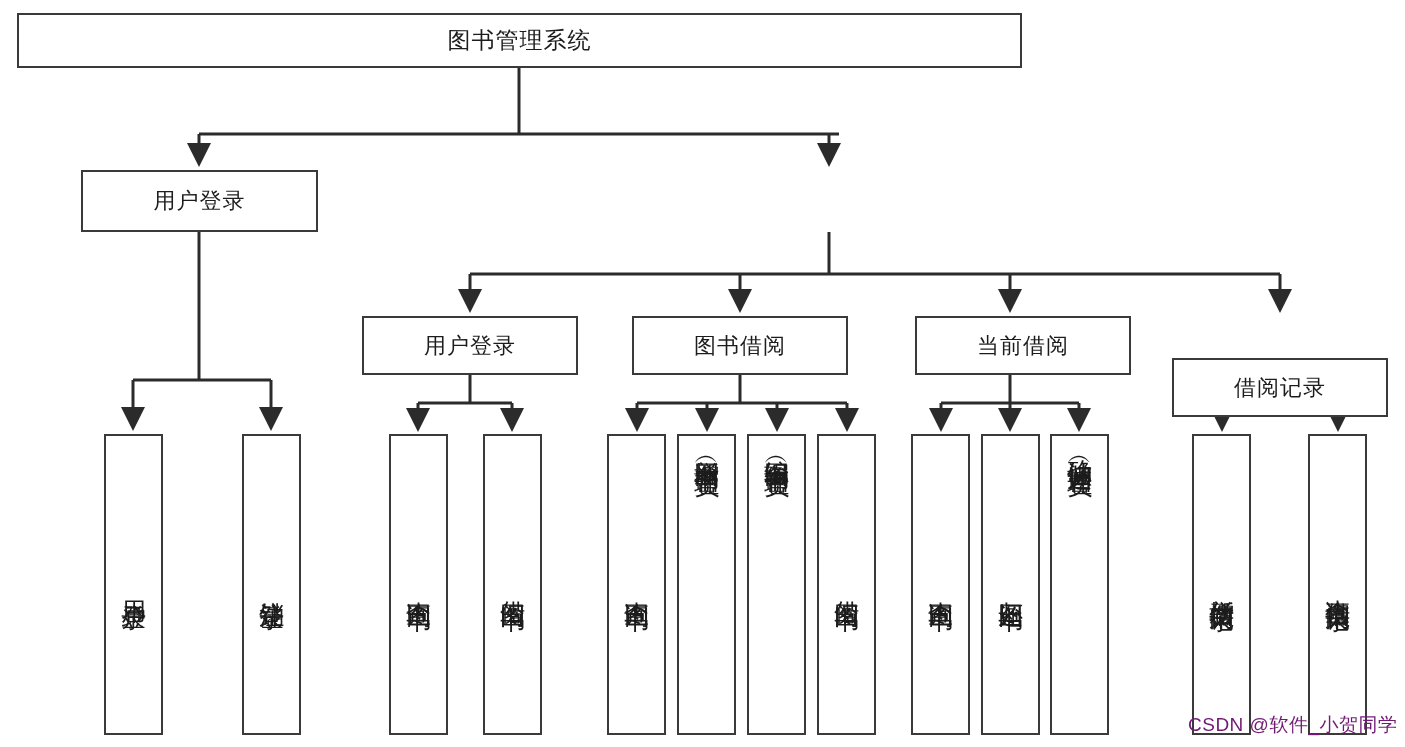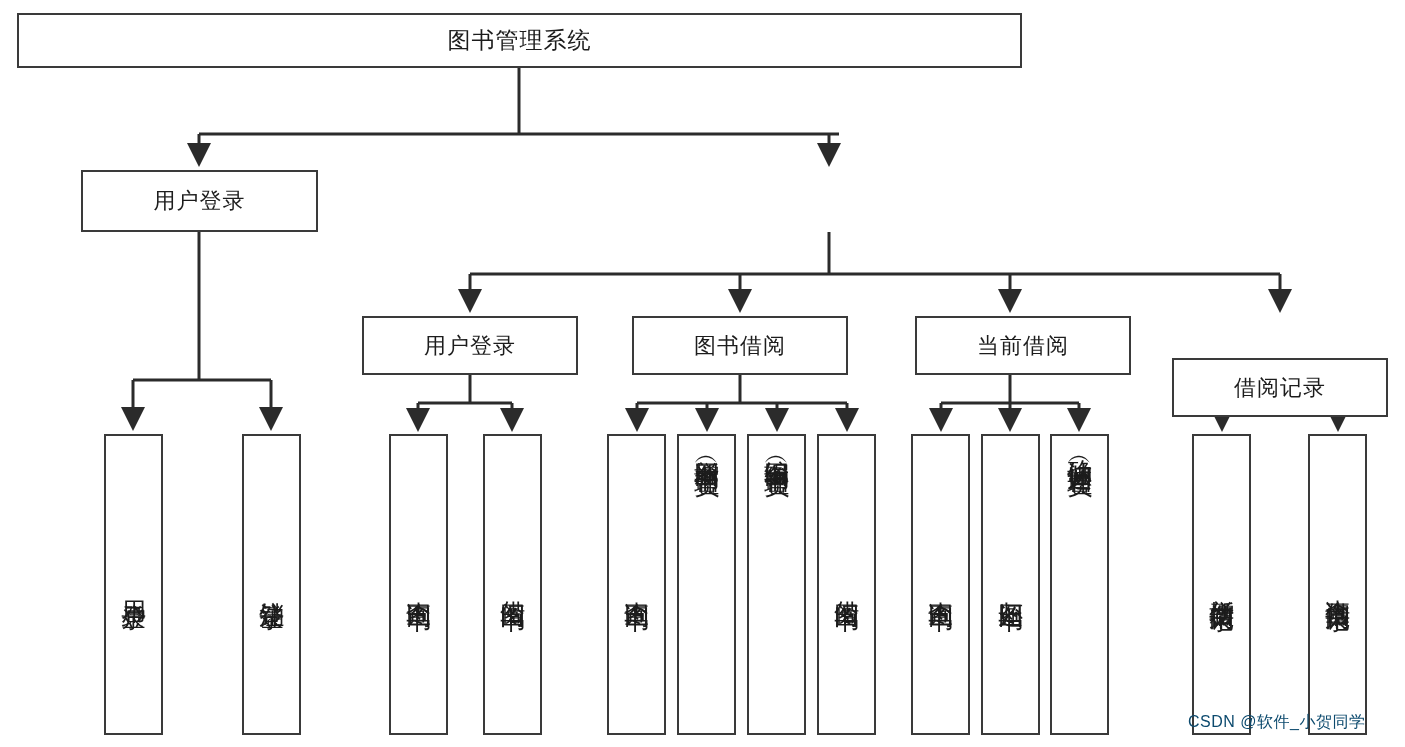--- a/index.html
+++ b/index.html
@@ -66,22 +66,22 @@
   }
   
   .node.vert.centered {
     align-items: center;
     padding-top: 0;
   }
   .watermark {
     position: absolute;
     left: 1188px;
     top: 712px;
-    font-size: 16px;
-    color: #0c4a6e;
+    font-size: 19px;
+    color: #701a75;
     white-space: nowrap;
     letter-spacing: 0.5px;
   }
 </style>
 </head>
 <body>
 
 <div id="diagram-root">
 
   <svg class="edges" viewBox="0 0 1405 747" xmlns="http://www.w3.org/2000/svg">

